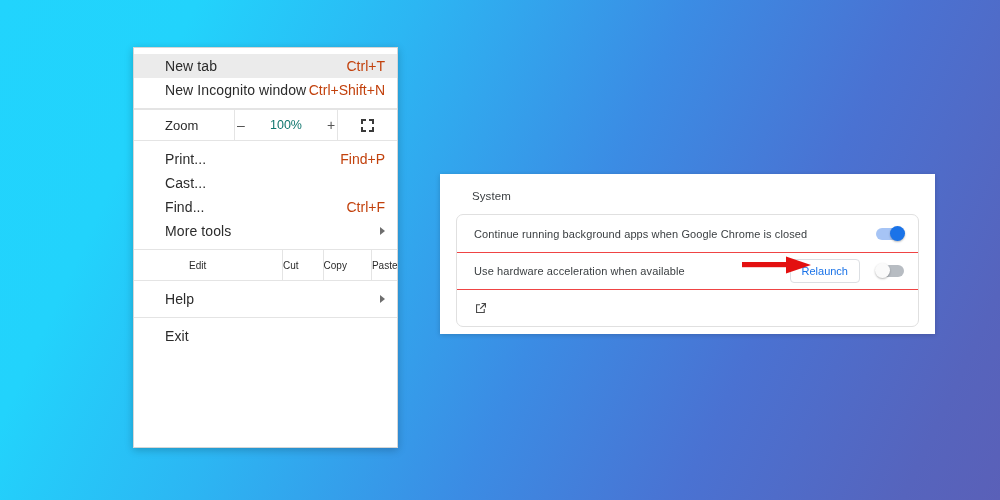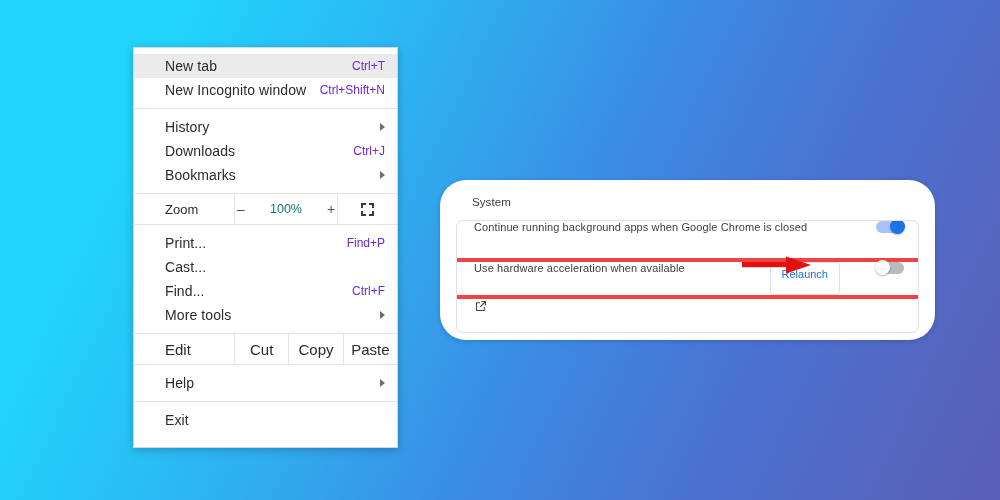--- a/index.html
+++ b/index.html
@@ -40,21 +40,21 @@
   .menu-row {
     display: flex;
     align-items: center;
     height: 24px;
     padding: 0 12px 0 31px;
     position: relative;
     white-space: nowrap;
   }
   .menu-row.highlight { background: #ebebeb; }
   .menu-label { flex: 1; font-size: 14px; letter-spacing: .1px; }
-  .menu-accel { color: #6d28d9; font-size: 12px; }
+  .menu-accel { color: #c2410c; font-size: 14px; }
   .submenu-arrow {
     width: 0; height: 0;
     border-top: 4px solid transparent;
     border-bottom: 4px solid transparent;
     border-left: 5px solid #6e6e6e;
   }
 
   
   .zoom-row {
     display: flex;
@@ -86,54 +86,53 @@
   }
   .fs-icon i:nth-child(1){ left:0; top:0; border-left:2px solid #3a3a3a; border-top:2px solid #3a3a3a;}
   .fs-icon i:nth-child(2){ right:0; top:0; border-right:2px solid #3a3a3a; border-top:2px solid #3a3a3a;}
   .fs-icon i:nth-child(3){ left:0; bottom:0; border-left:2px solid #3a3a3a; border-bottom:2px solid #3a3a3a;}
   .fs-icon i:nth-child(4){ right:0; bottom:0; border-right:2px solid #3a3a3a; border-bottom:2px solid #3a3a3a;}
 
   
   .edit-row { display: flex; height: 30px; align-items: stretch; }
   .edit-cell {
     display: flex; align-items: center; justify-content: center;
-    font-size: 15px;
+    font-size: 10px;
+    margin-left: 24px;
   }
   .edit-cell.first { flex: 0 0 100px; justify-content: flex-start; padding-left: 31px; }
   .edit-cell.rest { flex: 1; border-left: 1px solid #e4e4e4; }
 
   
   #settings-panel {
     position: absolute;
-    left: 440px; top: 180px;
+    left: 440px; top: 174px;
     width: 495px; height: 160px;
     background: #ffffff;
     box-shadow: 0 1px 5px rgba(0,0,0,0.18);
     padding: 14px 16px 16px 16px;
-    border-radius: 26px;
   }
   .settings-title {
     font-size: 11.5px; color: #3c4043;
     padding: 2px 0 12px 16px;
     letter-spacing: .1px;
   }
   .settings-card {
     border: 1px solid #e0e0e0;
     border-radius: 7px;
     overflow: hidden;
     background: #fff;
   }
   .settings-row {
-    display: flex; 
+    display: flex; align-items: center;
     height: 37px;
     padding: 0 14px 0 17px;
     position: relative;
-    gap: 20px;
-  }
-  .settings-row + .settings-row { border-top: 4px solid #ef4444; }
+  }
+  .settings-row + .settings-row { border-top: 1px solid #ef4444; }
   .settings-row-label {
     flex: 1;
     font-size: 11px;
     color: #3c4043;
     letter-spacing: .1px;
     white-space: nowrap;
   }
 
   
   .toggle {
@@ -187,34 +186,20 @@
         <span class="menu-accel">Ctrl+T</span>
       </div>
       <div class="menu-row">
         <span class="menu-label">New Incognito window</span>
         <span class="menu-accel">Ctrl+Shift+N</span>
       </div>
     </div>
 
     <div class="menu-sep"></div>
 
-    <div class="menu-section">
-      <div class="menu-row">
-        <span class="menu-label">History</span>
-        <span class="submenu-arrow"></span>
-      </div>
-      <div class="menu-row">
-        <span class="menu-label">Downloads</span>
-        <span class="menu-accel">Ctrl+J</span>
-      </div>
-      <div class="menu-row">
-        <span class="menu-label">Bookmarks</span>
-        <span class="submenu-arrow"></span>
-      </div>
-    </div>
 
     <div class="menu-sep"></div>
 
     <div class="zoom-row">
       <div class="zoom-label">Zoom</div>
       <div class="zoom-controls">
         <span class="zoom-btn">–</span>
         <span class="zoom-level">100%</span>
         <span class="zoom-btn">+</span>
       </div>

